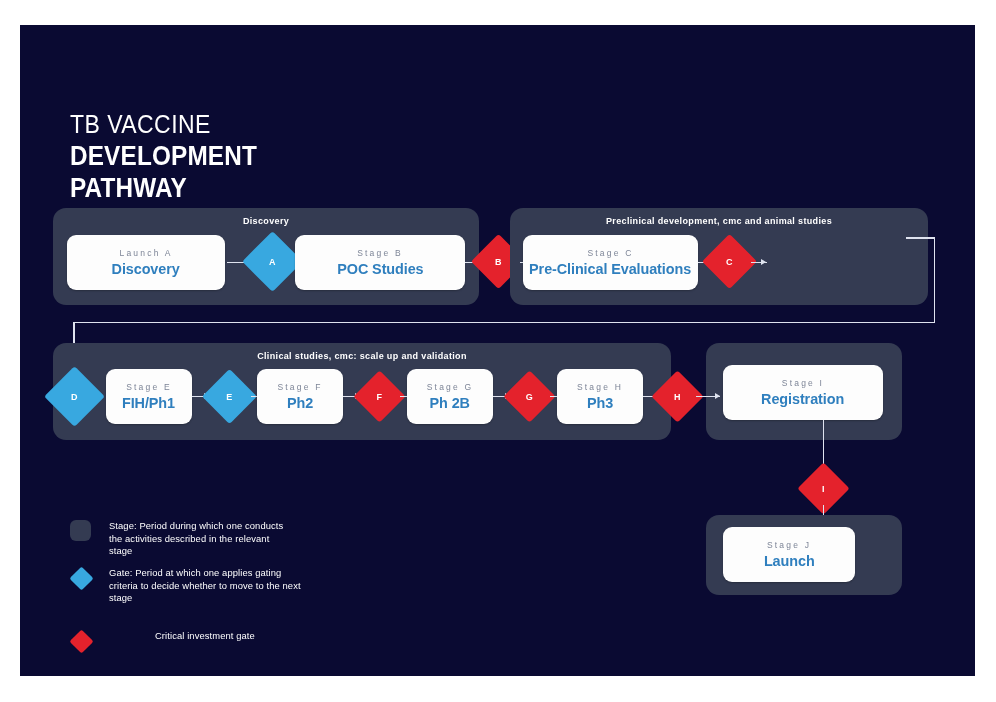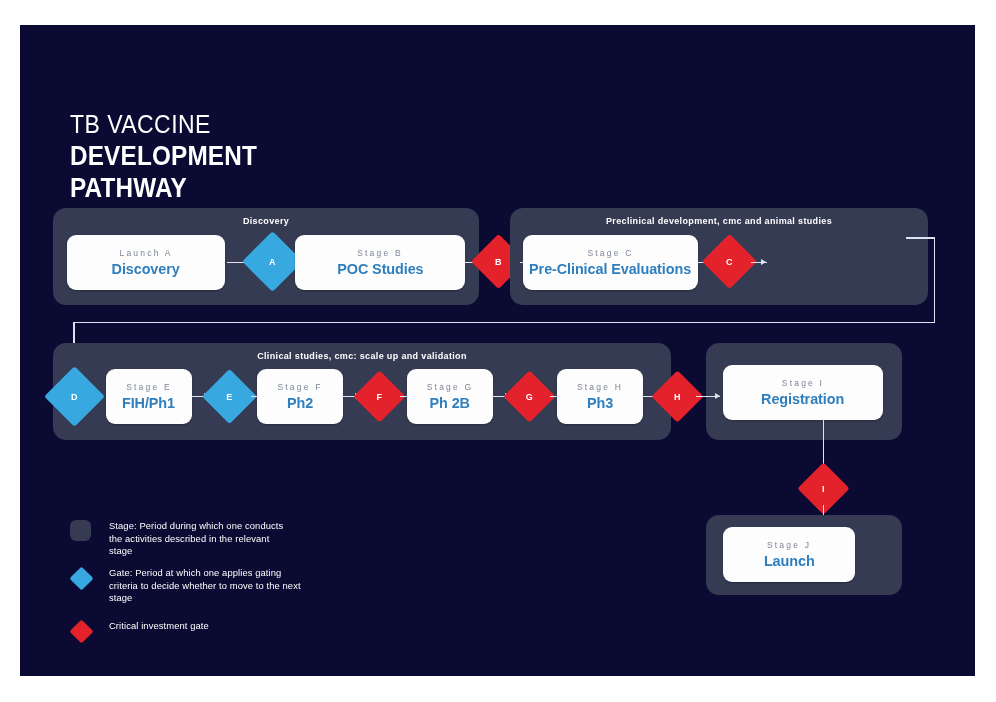--- a/index.html
+++ b/index.html
@@ -249,21 +249,21 @@
       <div class="leg-text" style="width:185px;">Stage: Period during which one conducts the activities described in the relevant stage</div>
     </div>
 
     <div class="leg-row" style="top:47px;">
       <div class="leg-swatch">
         <div class="dm" style="background:#38a8e0;"></div>
       </div>
       <div class="leg-text" style="width:195px;">Gate: Period at which one applies gating criteria to decide whether to move to the next stage</div>
     </div>
 
-    <div class="leg-row" style="top:100px;">
+    <div class="leg-row" style="top:110px;gap:46px;">
       <div class="leg-swatch">
         <div class="dm" style="background:#e4222c;"></div>
       </div>
       <div class="leg-text" style="width:195px;">Critical investment gate</div>
     </div>
 
   </div>
 
 </div>
 

